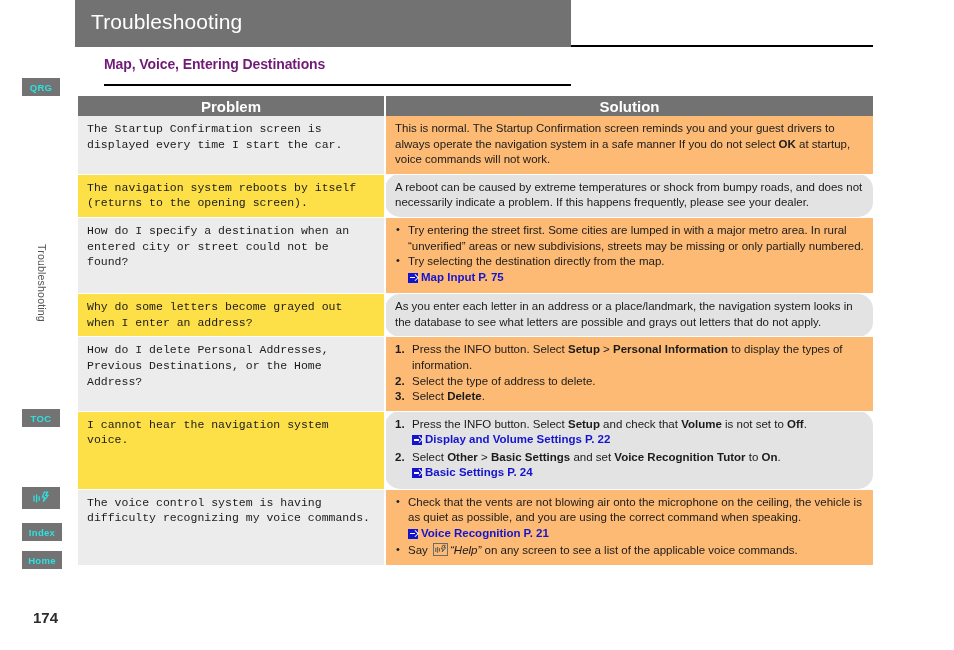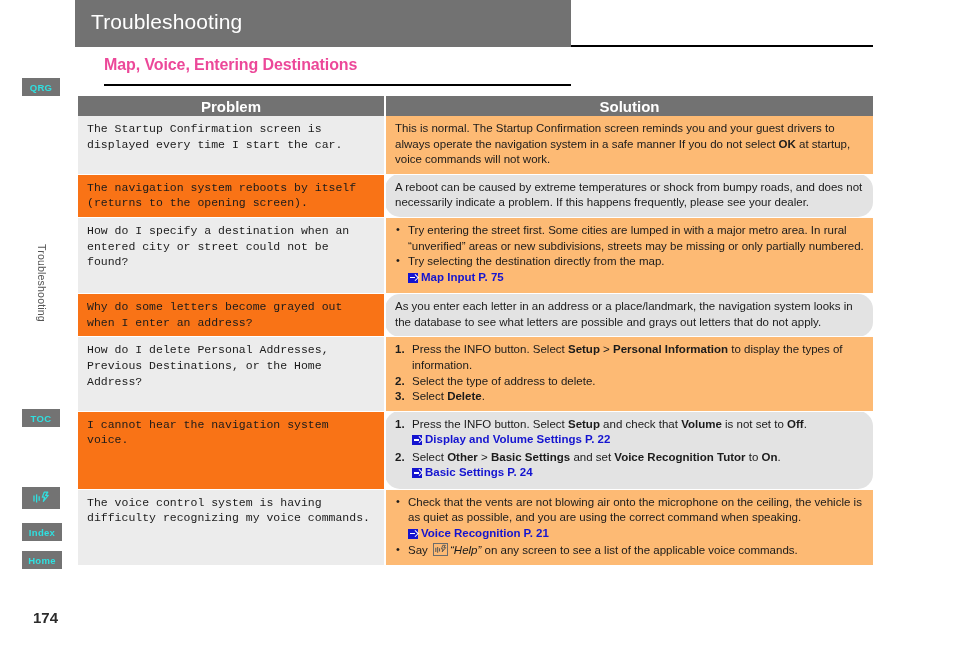--- a/index.html
+++ b/index.html
@@ -36,23 +36,23 @@
     position: absolute;
     left: 571px; top: 45px;
     width: 302px; height: 2px;
     background: #000000;
   }
 
   
   .section-title {
     position: absolute;
     left: 104px; top: 56px;
-    font-size: 16px;
-    font-weight: bold;
-    color: #ec4899;
+    font-size: 14px;
+    font-weight: bold;
+    color: #701a75;
     letter-spacing: -0.1px;
     white-space: nowrap;
   }
   .section-rule {
     position: absolute;
     left: 104px; top: 84px;
     width: 467px; height: 2px;
     background: #000000;
   }
 
@@ -120,21 +120,21 @@
     vertical-align: top;
     font-size: 11.5px;
     line-height: 15.6px;
     color: #1b1b1b;
     padding: 5px 9px 6px 9px;
     border-bottom: 1px solid #ffffff;
   }
   .tbl td.prob { border-right: 2px solid #ffffff; font-family: Liberation Mono, monospace; }
 
   tr.shade-a td { background: #ececec; }
-  tr.shade-b td { background: #f97316; }
+  tr.shade-b td { background: #fde047; }
   tr.shade-a td.sol { background: #fdba74; }
   tr.shade-b td.sol { background: #e3e3e3; border-radius: 15px; }
 
   
   ul.bl, ol.nl { margin: 0; padding: 0; list-style: none; }
   ul.bl > li {
     position: relative;
     padding-left: 13px;
     margin: 0;
   }

